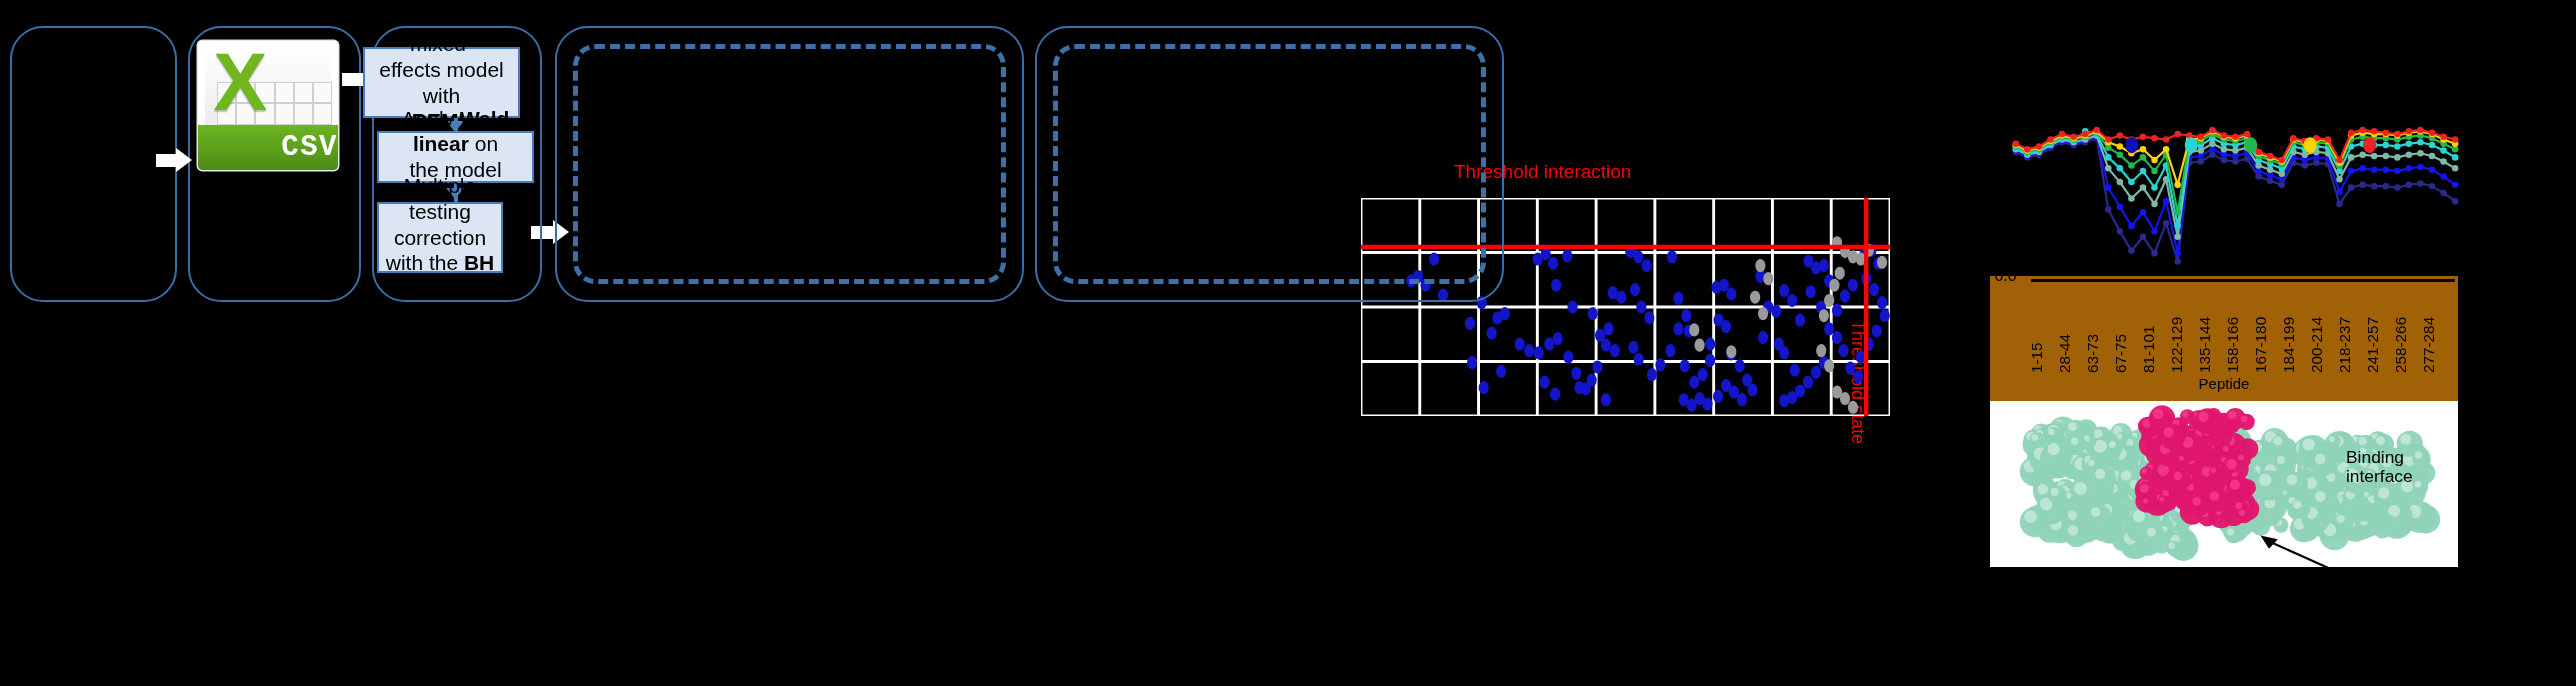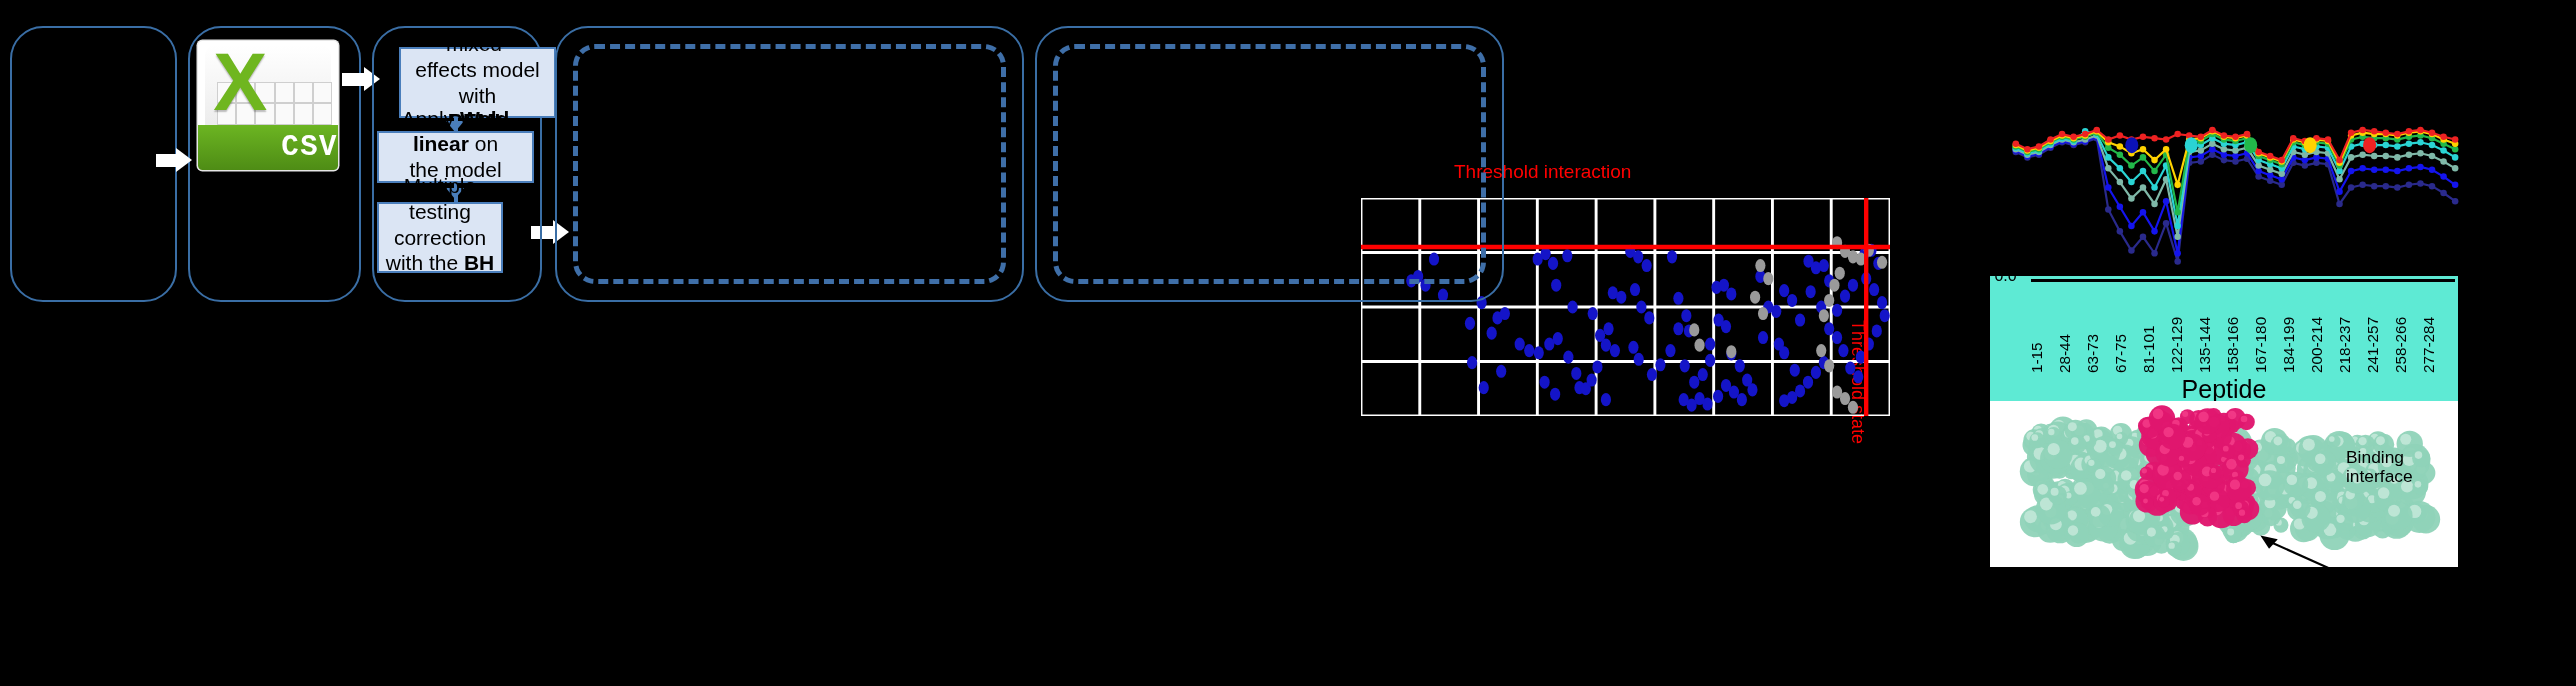--- a/index.html
+++ b/index.html
@@ -35,21 +35,21 @@
   .csv-band{position:absolute;left:0;bottom:0;width:100%;height:45px;
             background:linear-gradient(#6cb522,#4e8c15);
             display:flex;align-items:center;justify-content:flex-end;font-family:Liberation Mono, monospace;}
   .csv-band span{color:#fff;font-size:29px;font-weight:bold;letter-spacing:1.5px;}
 
   
   .pbox{position:absolute;background:#dbe5f4;border:2.2px solid #4a7ebb;
         color:#000;display:flex;align-items:center;justify-content:center;
         text-align:center;font-size:21px;line-height:1.22;padding:4.4px 5.8px;
         box-sizing:border-box;}
-  #pbox-1{left:399px;top:47px;  width:157px;height:71px;}
+  #pbox-1{left:363px;top:47px;  width:157px;height:71px;}
   #pbox-2{left:377px;top:131px; width:157px;height:52px;}
   #pbox-3{left:377px;top:202px; width:126px;height:71px;}
 
   .vconn{position:absolute;left:454px;width:3.6px;background:#4a7ebb;}
   #vconn-1{top:118px;height:22px;}
   #vconn-2{top:183px;height:29px;}
   .vhead{position:absolute;left:446px;width:0;height:0;
          border-left:9.4px solid transparent;border-right:9.4px solid transparent;
          border-top:11.6px solid #4a7ebb;}
   #vhead-1{top:121px;}
@@ -71,28 +71,28 @@
   
   .scatter{position:absolute;left:1361px;top:198px;width:529px;height:218px;}
   .lbl-thresh-int{position:absolute;left:1454px;top:161px;color:#ff0000;
                   font-size:19px;white-space:nowrap;}
   .lbl-thresh-state{position:absolute;left:1868px;top:320px;color:#ff0000;
                     font-size:18px;white-space:nowrap;
                     transform:rotate(90deg);transform-origin:left top;}
 
   
   .inset{position:absolute;left:1990px;top:276px;width:468px;height:291px;
-         background:#5eead4;overflow:hidden;}
+         background:#a16207;overflow:hidden;}
   .pep-axis{position:absolute;left:41px;top:2.9px;right:2.9px;height:2.9px;background:#000;}
   .pep-ytick{position:absolute;left:4.4px;top:-8.7px;color:#000;font-size:16px;}
   .pep-labels{position:absolute;left:38px;top:16px;width:427px;height:87px;}
   .pep-labels .pl{position:absolute;top:0;color:#000;font-size:15.3px;white-space:nowrap;
                   transform:rotate(-90deg);transform-origin:left top;}
   .pep-xlabel{position:absolute;left:0;top:99px;width:468px;text-align:center;
-              color:#000;font-size:25px;}
+              color:#000;font-size:15px;}
   .struct{position:absolute;left:0;top:125px;width:468px;height:166px;background:#fff;}
   .annot{position:absolute;left:356px;top:172px;color:#000;font-size:17.4px;line-height:1.12;}
 
   svg{display:block;}
 </style>
 </head>
 <body>
 
 <div class="stage">
 

